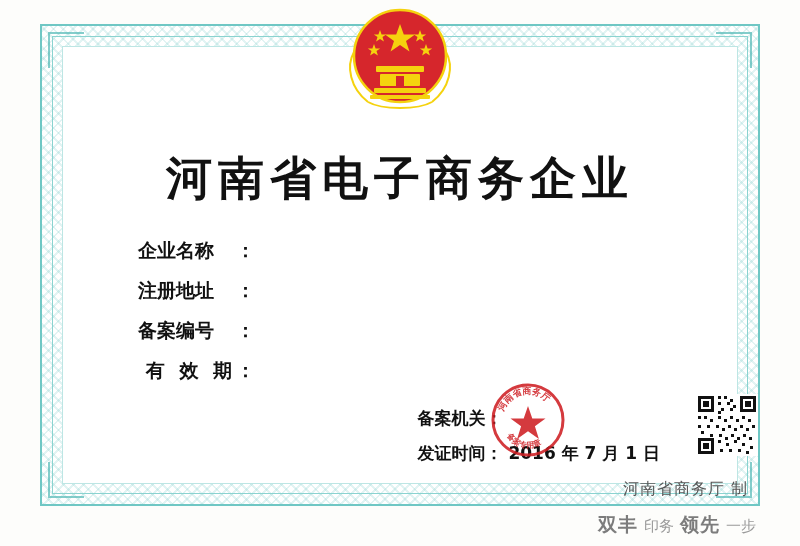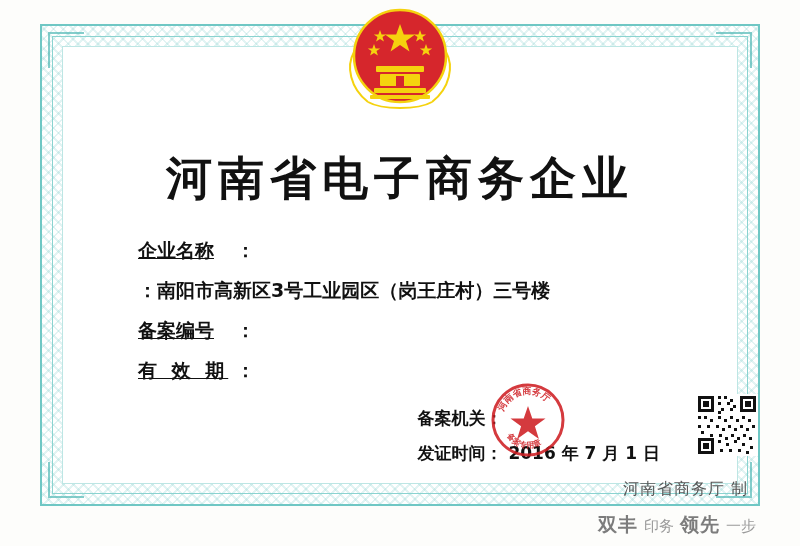--- a/index.html
+++ b/index.html
@@ -85,23 +85,22 @@
     font-size:19px;
     color:#111111;
     font-weight:bold;
     font-family:"DejaVu Sans","Liberation Sans",sans-serif;
   }
   .row .label{
     width:98px;
     flex:0 0 98px;
     letter-spacing:0px;
     white-space:nowrap;
-    text-decoration:underline;
-  }
-  .row .label.spaced{letter-spacing:4px;}
+  }
+  .row .label.spaced{letter-spacing:4px;text-align:right;}
   .row .value{
     white-space:nowrap;
     position:relative;
   }
   .row .value.masked .mask{
     display:inline-block;
     width:46px;height:14px;
     background:#d8d8d8;
     vertical-align:-1px;
     margin:0 1px;
@@ -195,22 +194,22 @@
   <div class="title">河南省电子商务企业</div>
 
   <div class="fields">
 
     <div class="row">
       <span class="label">企业名称</span>
       <span class="label-colon">：</span>
     </div>
 
     <div class="row">
+      <span class="label">注册地址</span>
       <span class="label-colon">：</span>
-      <span class="value">南阳市高新区3号工业园区（岗王庄村）三号楼</span>
     </div>
 
     <div class="row">
       <span class="label">备案编号</span>
       <span class="label-colon">：</span>
     </div>
 
     <div class="row">
       <span class="label spaced">有 效 期</span>
       <span class="label-colon">：</span>

